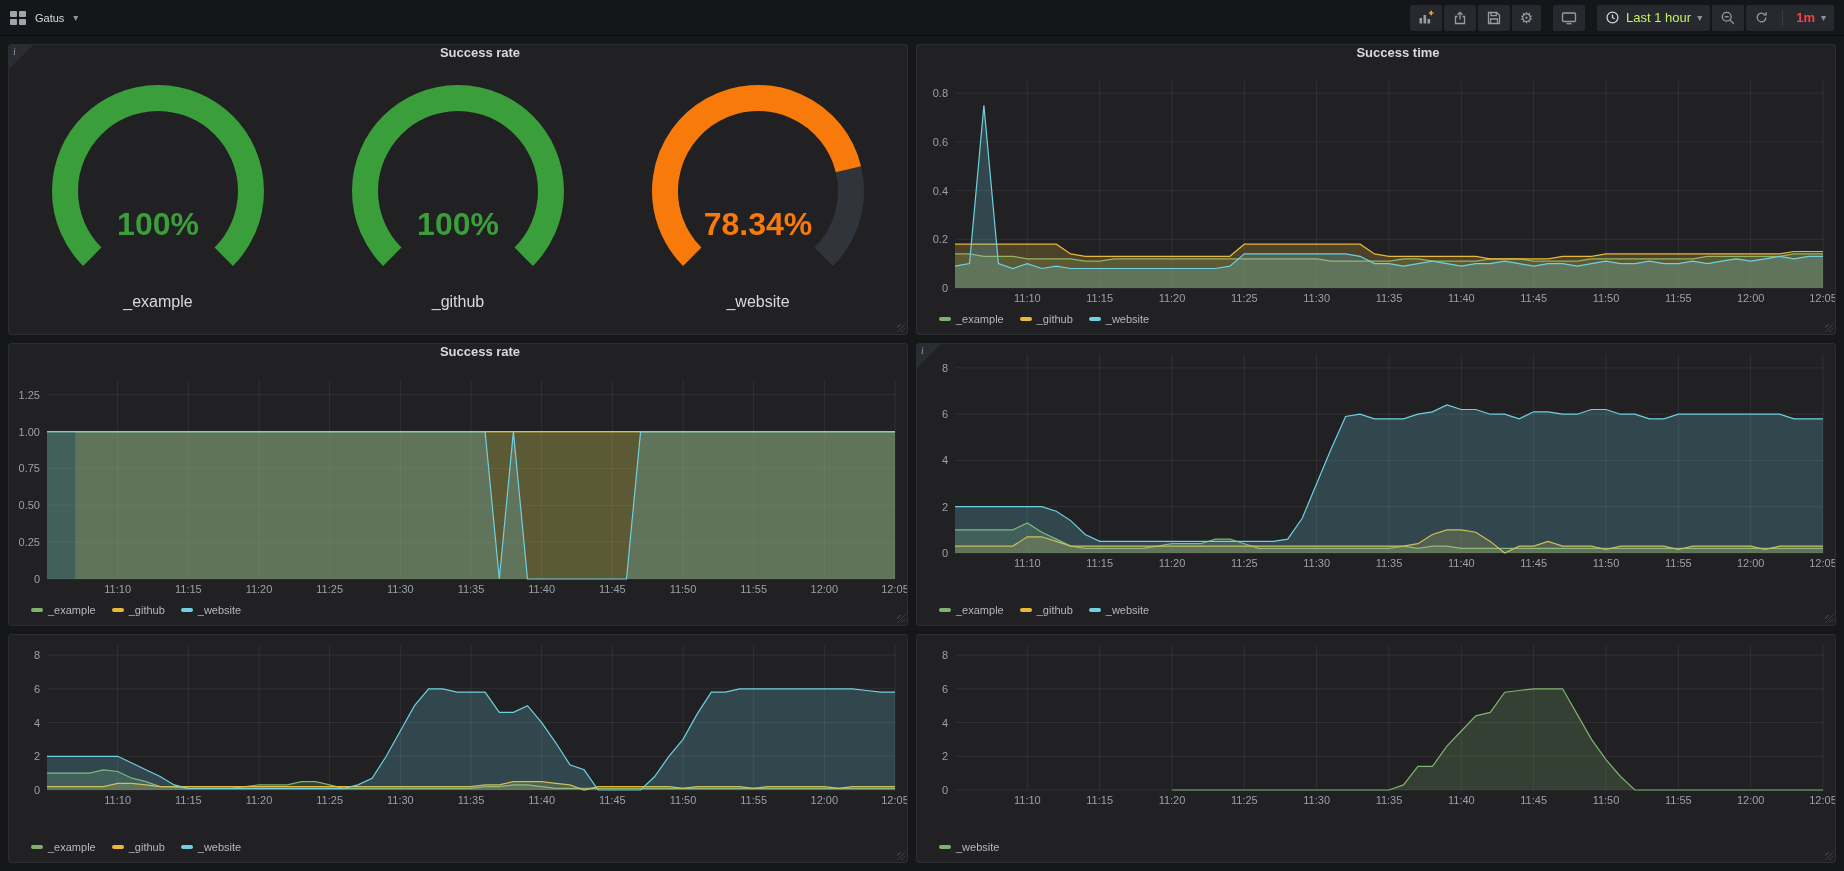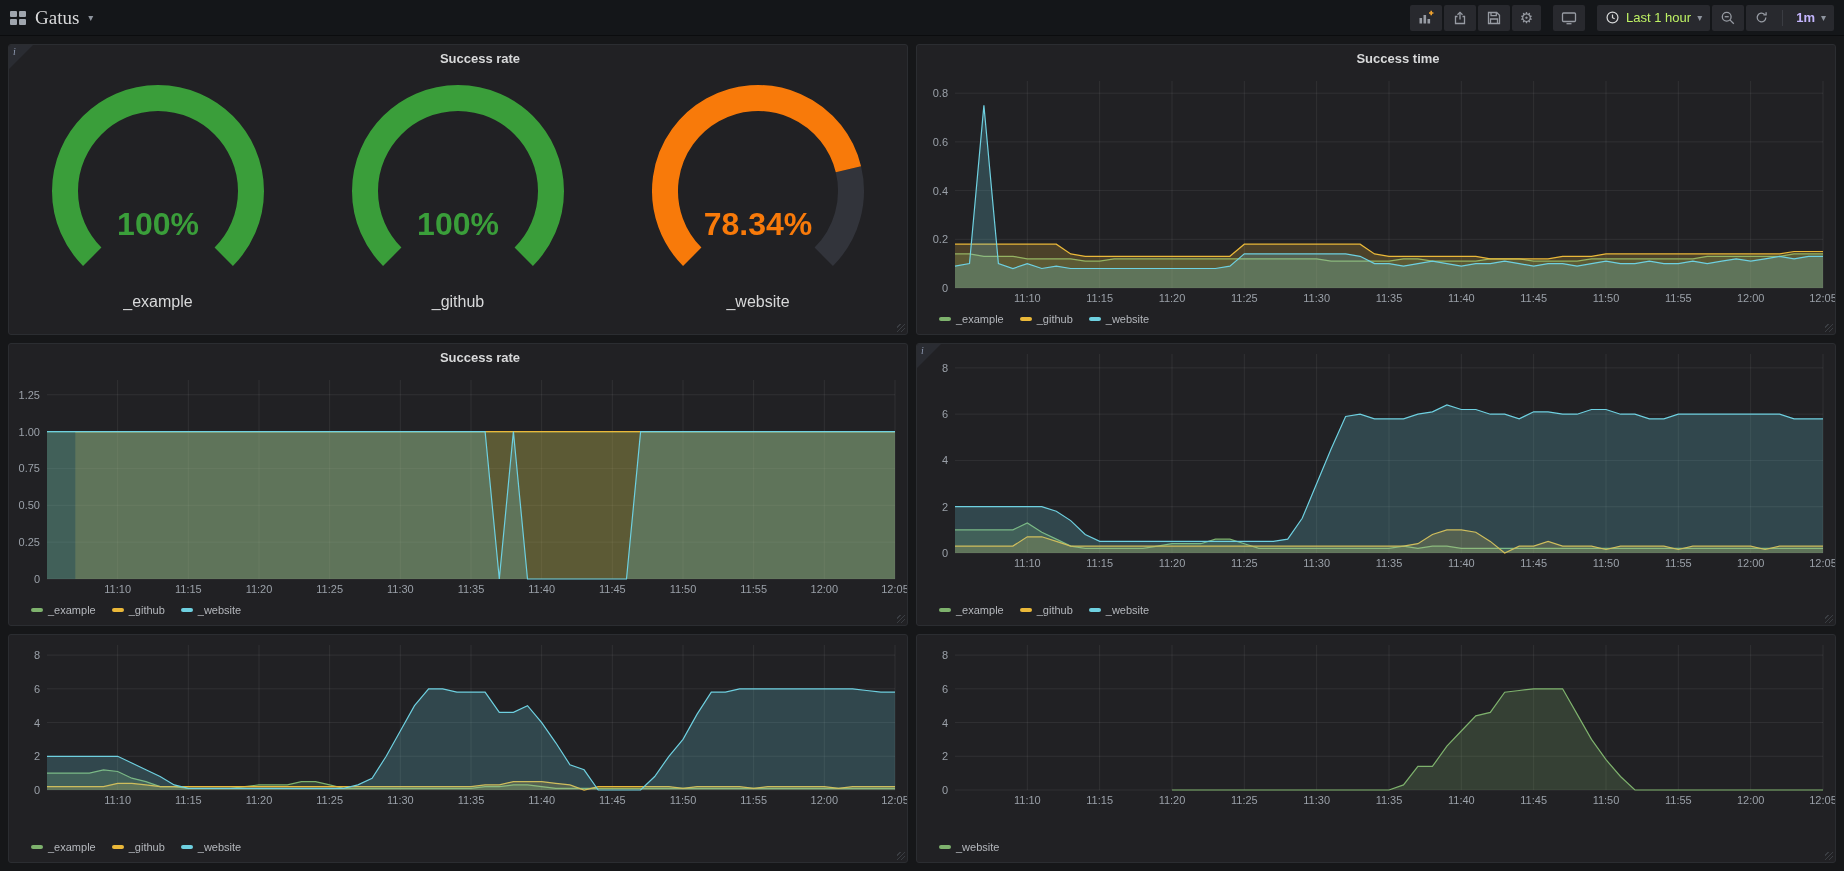--- a/index.html
+++ b/index.html
@@ -3,37 +3,37 @@
 <meta charset="utf-8">
 <style>
   html,body{margin:0;padding:0;background:#161719;width:1844px;height:871px;overflow:hidden;
     font-family:"Liberation Sans",sans-serif;color:#d8d9da;-webkit-font-smoothing:antialiased;}
   
   .nav{height:36px;background:#141619;display:flex;align-items:center;justify-content:space-between;
     padding:0 10px;border-bottom:1px solid #0b0c0e;box-sizing:border-box;}
   .nav-left{display:flex;align-items:center;gap:9px;}
   .grid-icon{display:grid;grid-template-columns:7px 7px;grid-template-rows:6px 6px;gap:2px;}
   .grid-icon i{background:#9fa5ad;border-radius:1px;display:block;}
-  .dash-title{font-size:19px;font-weight:500;color:#d8d9da;cursor:pointer;font-family:Liberation Serif, serif;}
+  .dash-title{font-size:11px;font-weight:500;color:#d8d9da;cursor:pointer;}
   .caret{color:#8e949e;font-size:10px;line-height:1;}
   .nav-right{display:flex;align-items:center;}
   .btn{height:26px;background:#28292e;border-radius:2px;display:flex;align-items:center;justify-content:center;
     padding:0 8px;margin-left:2px;color:#979ba3;font-size:13px;cursor:pointer;gap:6px;white-space:nowrap;}
   .btn svg{display:block;}
   .btn .txt{color:#bef264;}
   .sp{width:10px;}
   .seg-div{width:1px;height:16px;background:#3a3c42;margin:0 7px;}
   .accent{font-weight:700;}
   .gear-glyph{font-size:15px;line-height:1;}
   
   .dash{display:grid;grid-template-columns:900px 920px;grid-template-rows:291px 283px 229px;
     gap:8px;padding:8px;box-sizing:border-box;}
   .panel{background:#212124;border:1px solid #2b2d31;border-radius:3px;position:relative;
     display:flex;flex-direction:column;overflow:hidden;box-sizing:border-box;}
-  .panel-title{height:26px;flex:0 0 26px;display:flex;align-items:center;justify-content:center;
+  .panel-title{height:26px;flex:0 0 26px;display:flex;justify-content:center;
     font-size:13px;font-weight:700;color:#d8d9da;cursor:pointer;margin-left:44px;}
   .chart{flex:1 1 auto;min-height:0;}
   .legend{flex:0 0 22px;display:flex;align-items:center;gap:16px;padding:0 0 4px 22px;
     font-size:11px;color:#b4b7bc;}
   .legend-item{display:flex;align-items:center;gap:5px;cursor:pointer;}
   .swatch{width:12px;height:4px;border-radius:2px;display:inline-block;}
   .grid-line{stroke:rgba(255,255,255,0.07);stroke-width:1;}
   .tick{fill:#9aa0a8;font-size:11px;}
   .ty{text-anchor:end;}
   .tx{text-anchor:middle;}
@@ -111,21 +111,21 @@
           <path d="M9.9 9.9L13.8 13.8"></path>
           <path d="M4.7 6.7h4"></path>
       </svg>
     </div>
     <div class="btn">
       <svg width="15" height="15" viewBox="0 0 16 16" fill="none" stroke="#979ba3" stroke-width="1.4">
         <path d="M12.6 8a4.6 4.6 0 1 1-1.3-3.2"></path>
           <path d="M12.9 2.4v2.8h-2.8"></path>
       </svg>
       <span class="seg-div"></span>
-      <span class="accent" style="color:#c4b5fd">1m</span>
+      <span class="accent" style="color:#ef4444">1m</span>
       <span class="caret">▾</span>
     </div>
   </div>
 </div>
 
 <div class="dash">
 
   <section class="panel">
     <div class="info-corner">
         <span class="info-i">i</span>

